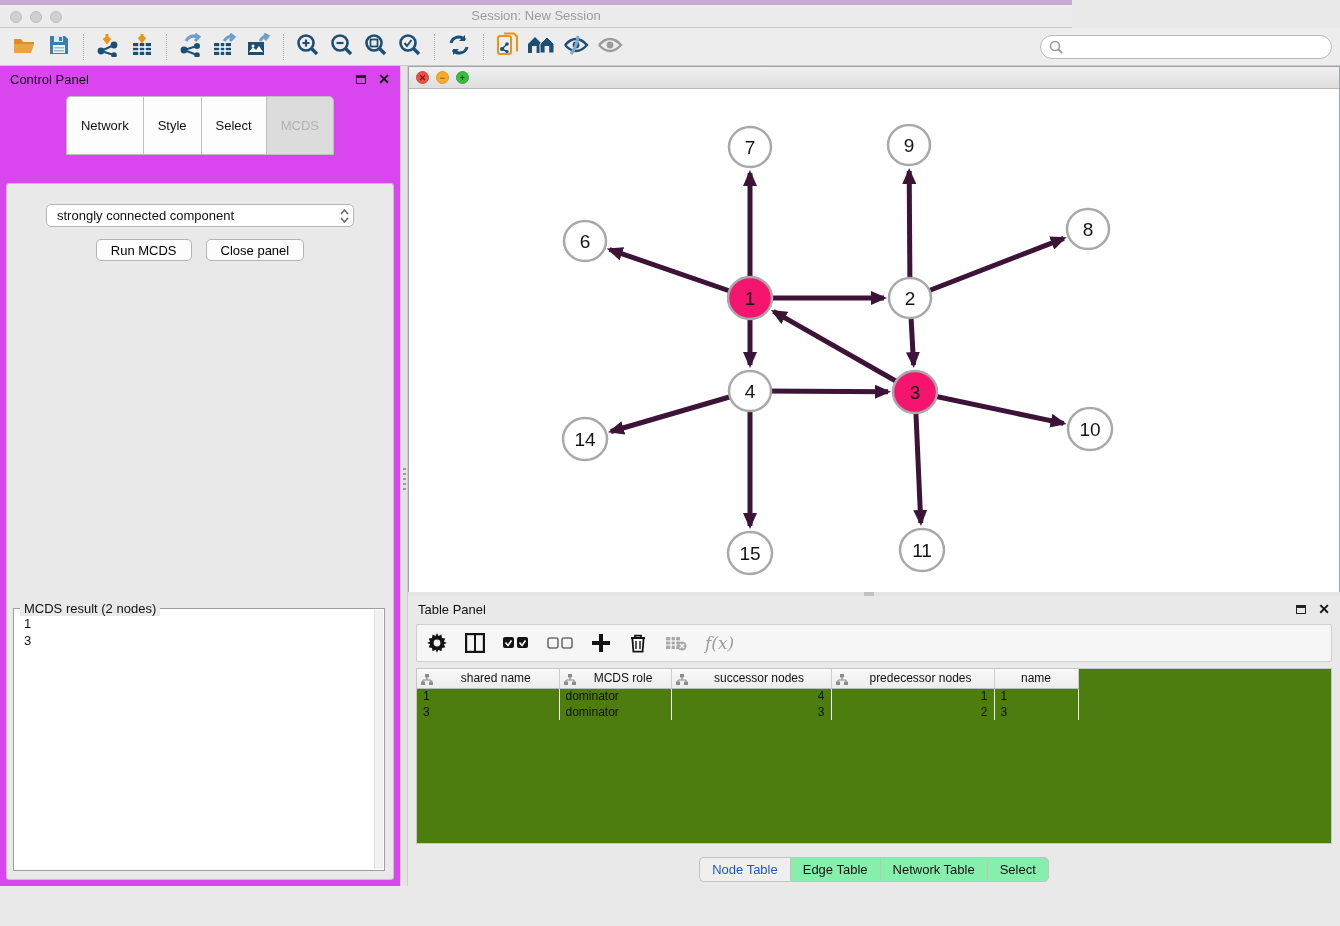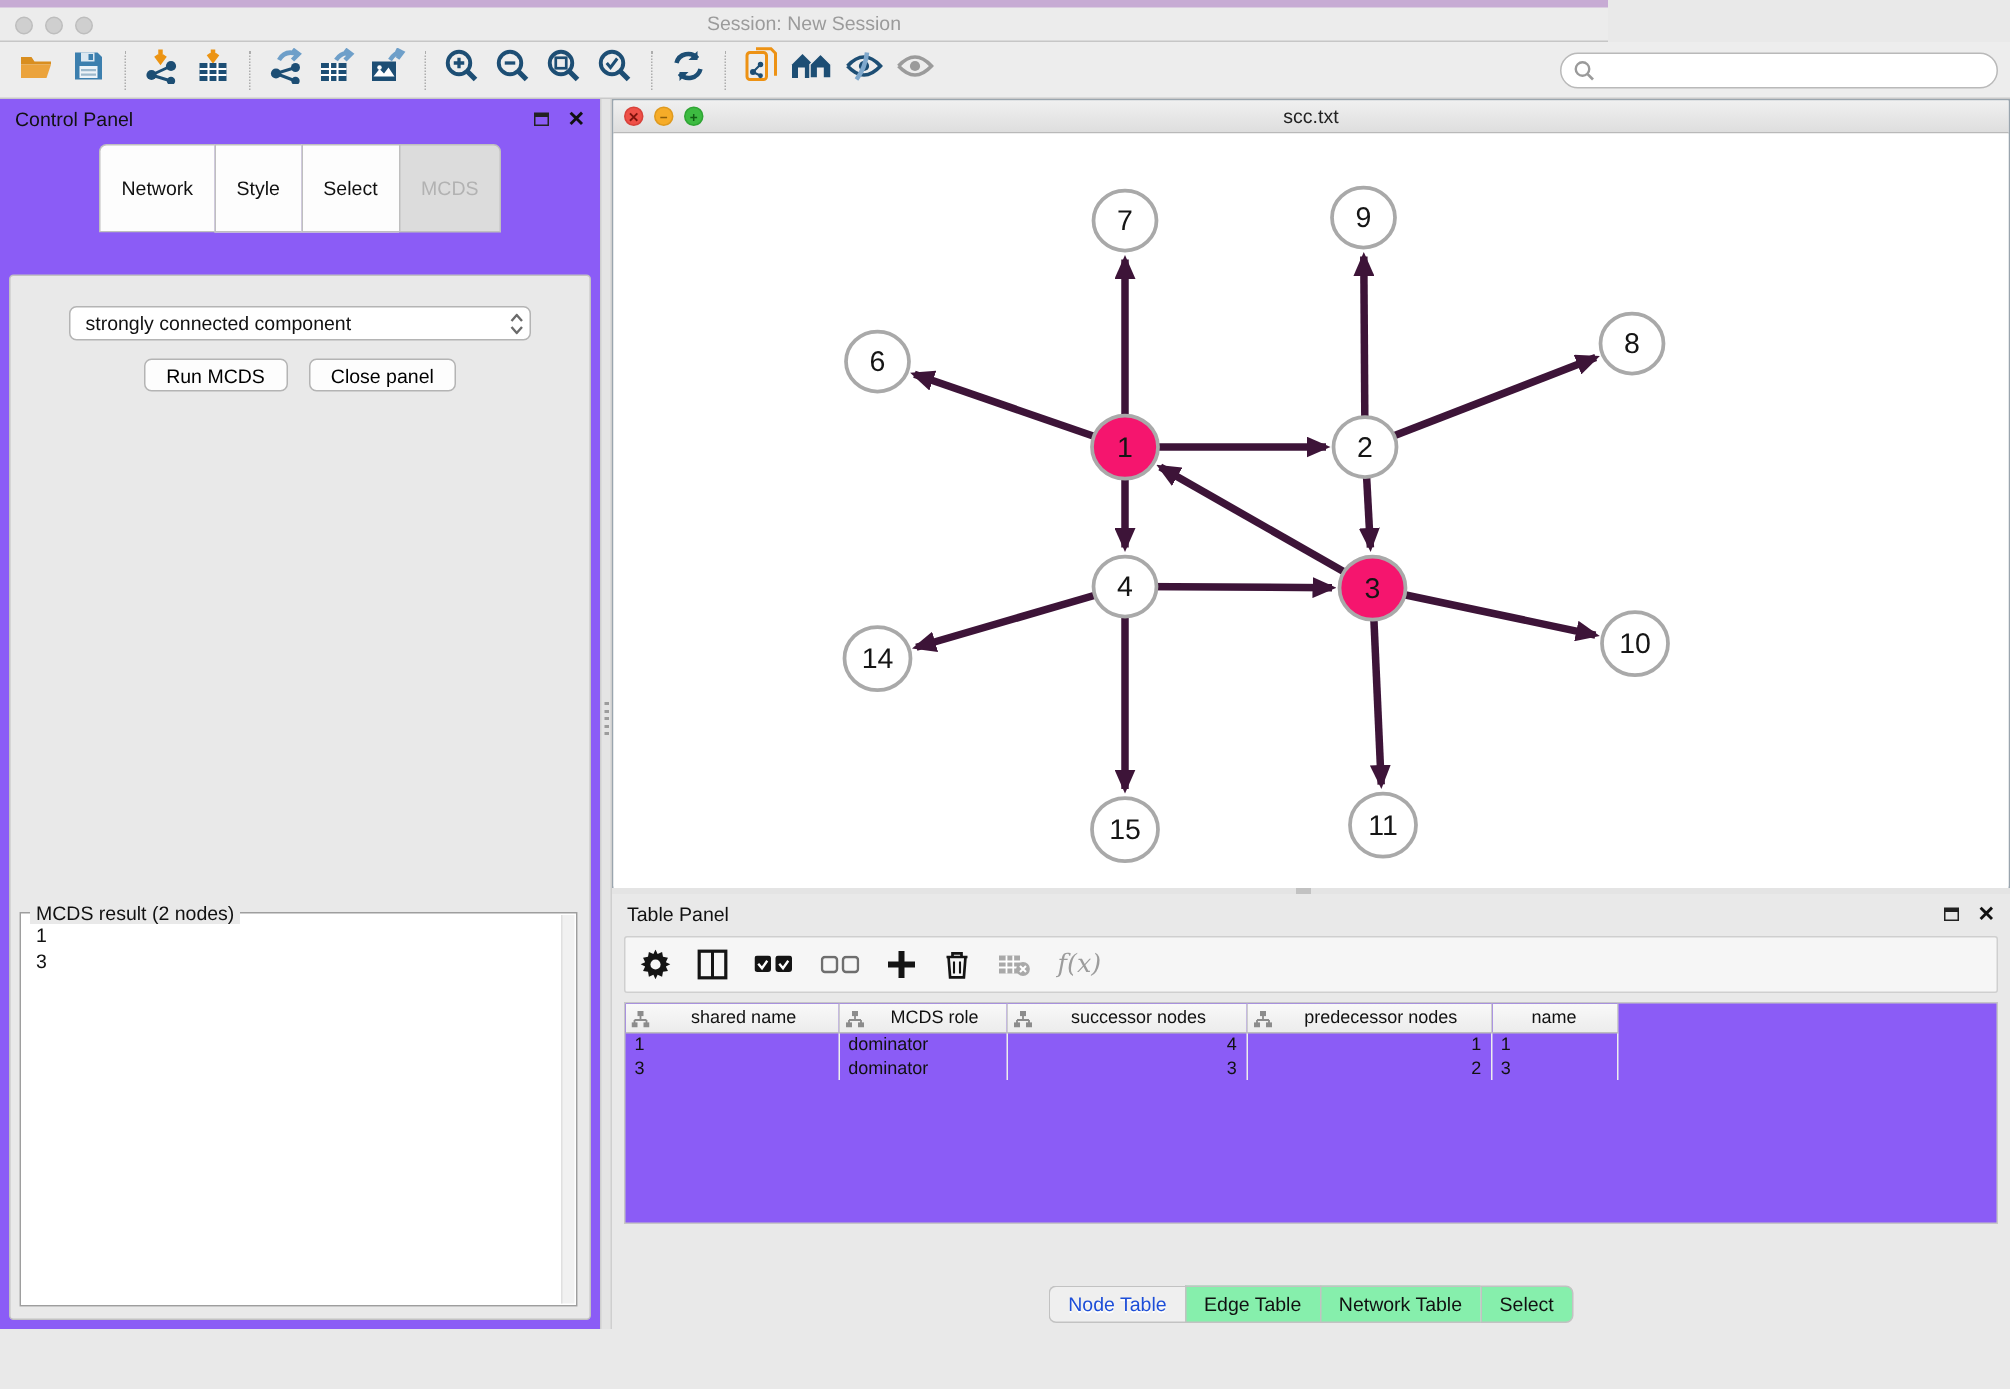--- a/index.html
+++ b/index.html
@@ -21,21 +21,21 @@
   .searchbox { margin-left:auto; width:292px; height:24px; background:#fff; border:1px solid #B9B9B9; border-radius:12px; display:flex; align-items:center; padding:0 8px; }
   .searchbox input { border:none; outline:none; flex:1; font-size:12px; background:transparent; margin-left:5px; }
 
   
   .vsplit { position:absolute; left:400px; top:66px; width:8px; height:820px; background:#E4E4E4; border-left:1px solid #CFCFCF; border-right:1px solid #CFCFCF; }
   .vsplit .grip { position:absolute; top:402px; left:2px; width:3px; height:22px; background:repeating-linear-gradient(#9c9c9c 0 2px, transparent 2px 5px); }
   .hsplit { position:absolute; left:408px; top:592px; width:932px; height:4px; background:#E4E4E4; }
   .hsplit .grip { position:absolute; left:456px; top:0; width:10px; height:4px; background:#C2C2C2; }
 
   
-  .control-panel { position:absolute; left:0; top:66px; width:400px; height:820px; background:#8b5cf6; }
+  .control-panel { position:absolute; left:0; top:66px; width:400px; height:820px; background:#d946ef; }
   .panel-head { height:26px; display:flex; align-items:center; padding:0 10px; font-size:13px; }
   .panel-head .sp { flex:1; }
   .float-ico { width:10px; height:9px; border:1.5px solid #222; border-top-width:3px; display:inline-block; margin-right:12px; cursor:pointer; }
   .close-ico { font-size:14px; font-weight:bold; color:#111; cursor:pointer; line-height:1; }
   .cp-tabs { display:flex; justify-content:center; position:relative; z-index:2; margin-top:4px; }
   .cp-tab { font-size:13px; padding:21px 14px; background:#FDFDFD; border:1px solid #BFBFBF; border-right:none; cursor:pointer; }
   .cp-tab:first-child { border-top-left-radius:5px; }
   .cp-tab.last { border-right:1px solid #BFBFBF; border-top-right-radius:5px; }
   .cp-tab.active { background:#DCDCDC; color:#B2B2B2; }
   .cp-body { position:absolute; left:6px; right:6px; top:117px; bottom:6px; background:#E9E9E9; border:1px solid #C2C2C2; border-radius:3px; padding-top:20px; }
@@ -61,21 +61,21 @@
   .net-canvas { position:relative; width:930px; height:503px; background:#fff; }
   .net-canvas svg { position:absolute; left:0; top:0; }
   .graph-node { cursor:pointer; }
   .graph-node text { font-size:19px; fill:#151515; }
 
   
   .table-panel { position:absolute; left:408px; top:596px; width:932px; height:290px; background:#E9E9E9; }
   .tp-toolbar { margin:2px 8px 0 8px; height:38px; background:#F6F6F6; border:1px solid #CFCFCF; border-radius:2px; display:flex; align-items:center; padding:0 10px; gap:18px; }
   .tico { display:flex; align-items:center; justify-content:center; cursor:pointer; height:26px; }
   .fx { font-family:"DejaVu Serif", serif; font-style:italic; font-size:17px; color:#9C9C9C; }
-  .tp-tablewrap { margin:6px 8px 0 8px; height:148px; background:#8b5cf6; border:1px solid #C6C6C6; overflow:hidden; }
+  .tp-tablewrap { margin:6px 8px 0 8px; height:176px; background:#4d7c0f; border:1px solid #C6C6C6; overflow:hidden; }
   table.node-table { border-collapse:collapse; table-layout:fixed; font-size:12px; }
   .node-table th { height:19px; font-weight:normal; background:linear-gradient(#F9F9F9,#ECECEC); border-right:1px solid #CCCCCC; border-bottom:1px solid #BDBDBD; padding:0 4px; white-space:nowrap; overflow:hidden; }
   .node-table th .hico { vertical-align:-1px; margin-right:4px; float:left; margin-top:3px; }
   .node-table td { height:16px; padding:0 6px; border-right:1px solid #EDEDED; white-space:nowrap; overflow:hidden; }
   .ar { text-align:right; }
   .tp-tabs { position:absolute; bottom:4px; left:0; width:100%; display:flex; justify-content:center; }
   .tp-tab { font-size:13px; padding:4px 12px; background:#86efac; border:1px solid #C2C2C2; border-right:none; cursor:pointer; }
   .tp-tab:first-child { border-radius:5px 0 0 5px; }
   .tp-tab.last { border-right:1px solid #C2C2C2; border-radius:0 5px 5px 0; }
   .tp-tab.active { color:#1d4ed8; background:#EFEFEF; text-shadow:0 1px 0 #fff; }
@@ -297,21 +297,20 @@
     </div>
   </div>
 
   <div class="net-window">
     <div class="net-titlebar">
       <div class="net-lights">
         <span class="light red">✕</span>
         <span class="light yellow">−</span>
         <span class="light green">+</span>
       </div>
-      <div class="net-title">scc.txt</div>
     </div>
     <div class="net-canvas">
       <svg id="graph-svg" width="930" height="503">
           <defs>
             <marker id="arw" viewBox="0 0 16 14" refX="13" refY="7" markerWidth="16" markerHeight="14" markerUnits="userSpaceOnUse" orient="auto">
               <path d="M0,0 L16,7 L0,14 Z" fill="#3D1438"></path>
             </marker>
           </defs>
           <line x1="341" y1="209" x2="341.0" y2="84.0" stroke="#3D1438" stroke-width="5" marker-end="url(#arw)"></line>
           <line x1="341" y1="209" x2="200.6" y2="160.5" stroke="#3D1438" stroke-width="5" marker-end="url(#arw)"></line>

